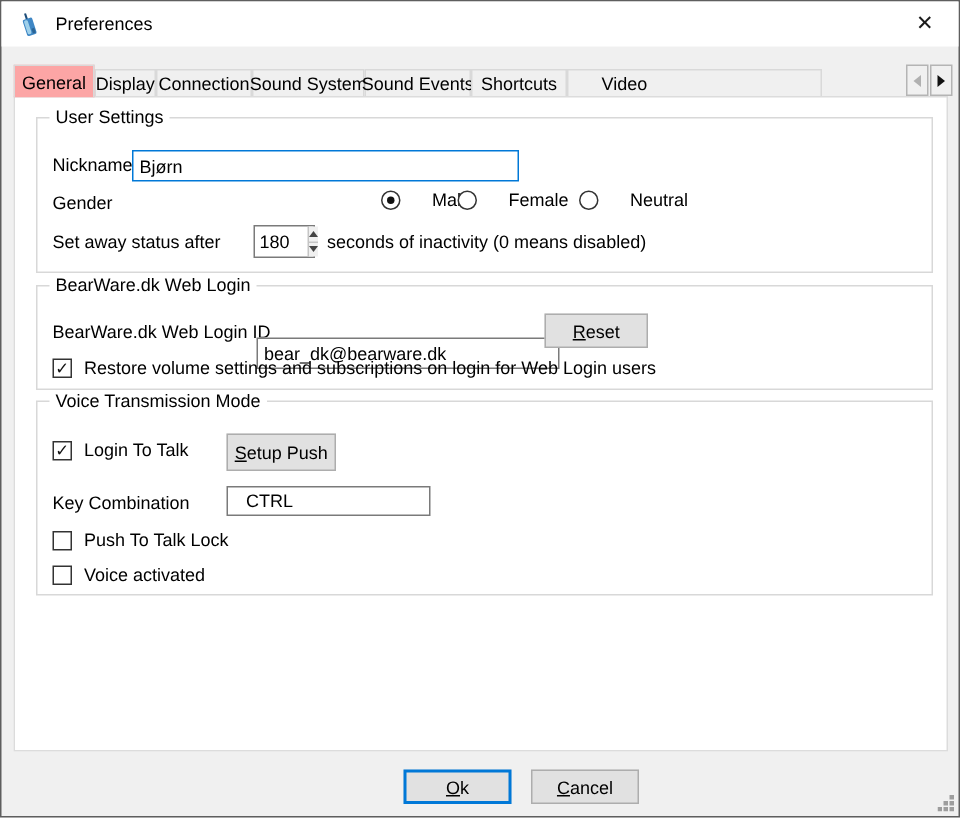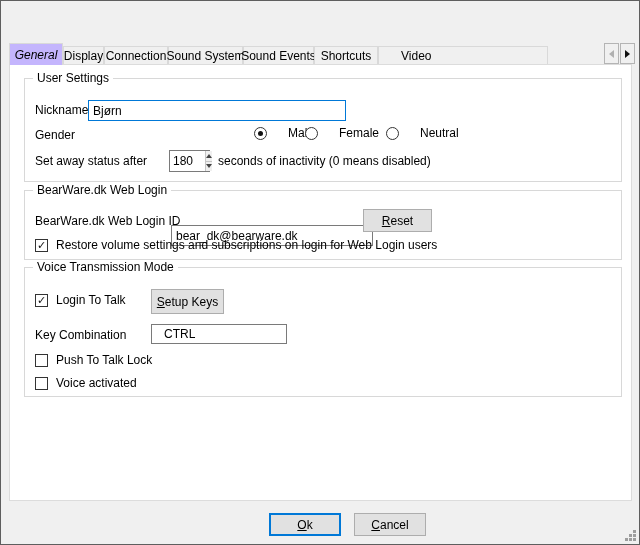--- a/index.html
+++ b/index.html
@@ -29,22 +29,22 @@
   .tabbar {
     position: absolute; left: 8px; top: 42px; width: 626px; height: 22px;
     display: flex; align-items: flex-end; overflow: hidden;
   }
   .tab {
     height: 19px; background: #f0f0f0; border: 1px solid #d9d9d9;
     display: flex; align-items: center; justify-content: center;
     white-space: nowrap; flex: 0 0 auto; cursor: default;
   }
   .tab.active {
-    height: 22px; background: #c4b5fd; border-bottom: none;
-    position: relative; z-index: 2; font-style: italic;
+    height: 22px; background: #fca5a5; border-bottom: none;
+    position: relative; z-index: 2;
   }
   .tab-scroll {
     position: absolute; top: 42px; left: 602px; height: 21px;
     display: flex; z-index: 3;
   }
   .tab-scroll .sbtn {
     width: 15px; height: 21px; background: #f0f0f0; border: 1px solid #b4b4b4;
     display: flex; align-items: center; justify-content: center; margin-left: 1px;
   }
   .tri-left  { width:0; height:0; border-top:4px solid transparent; border-bottom:4px solid transparent; border-right:5px solid #b0b0b0; }
@@ -118,20 +118,34 @@
   
   .ok-btn     { position: absolute; left: 268px; top: 512px; width: 72px; height: 23px; }
   .cancel-btn { position: absolute; left: 353px; top: 512px; width: 72px; height: 23px; }
   .resize-grip { position: absolute; right: 3px; bottom: 3px; }
 </style>
 </head>
 <body>
 
 <div class="window">
 
+  <div class="titlebar">
+    <svg class="app-icon" viewBox="0 0 17 17">
+      <g transform="rotate(-18 8.5 9)">
+        <rect x="7.6" y="0.5" width="1.4" height="4.5" fill="#1f4e79"></rect>
+        <rect x="5.2" y="4.2" width="6.6" height="11.4" rx="1.2" fill="#3f87c5"></rect>
+        <rect x="5.9" y="5" width="2.6" height="9.6" rx="1" fill="#9fd0ea"></rect>
+        <rect x="9.2" y="11.5" width="2" height="3.4" fill="#2a6496"></rect>
+      </g>
+    </svg>
+    <span class="title-text">Preferences</span>
+    <div class="close-btn">
+      <span>✕</span>
+    </div>
+  </div>
 
   <div class="tabbar">
     <div class="tab active" style="width:54px">
         <span>General</span>
       </div>
     <div class="tab" style="width:41px">
         <span>Display</span>
       </div>
     <div class="tab" style="width:64px">
         <span>Connection</span>
@@ -215,21 +229,21 @@
     <div class="groupbox g3">
       <span class="legend">Voice Transmission Mode</span>
 
       <div class="abs check-row" style="left:10px;top:25px">
         <span class="checkbox">
             <span>✓</span>
           </span>
         <span class="lbl">Login To Talk</span>
       </div>
       <div class="btn abs" style="left:126px;top:21px;width:73px;height:25px">
-        <span><span class="u">S</span><span>etup Keys</span></span>
+        <span><span class="u">S</span><span>etup Push</span></span>
       </div>
 
       <span class="abs lbl" style="left:10px;top:60px">Key Combination</span>
       <input class="txt abs" style="left: 126px; top: 56px; width: 136px; height: 20px; padding-left: 12px;" value="CTRL">
 
       <div class="abs check-row" style="left:10px;top:85px">
         <span class="checkbox"></span>
         <span class="lbl">Push To Talk Lock</span>
       </div>
       <div class="abs check-row" style="left:10px;top:108px">

